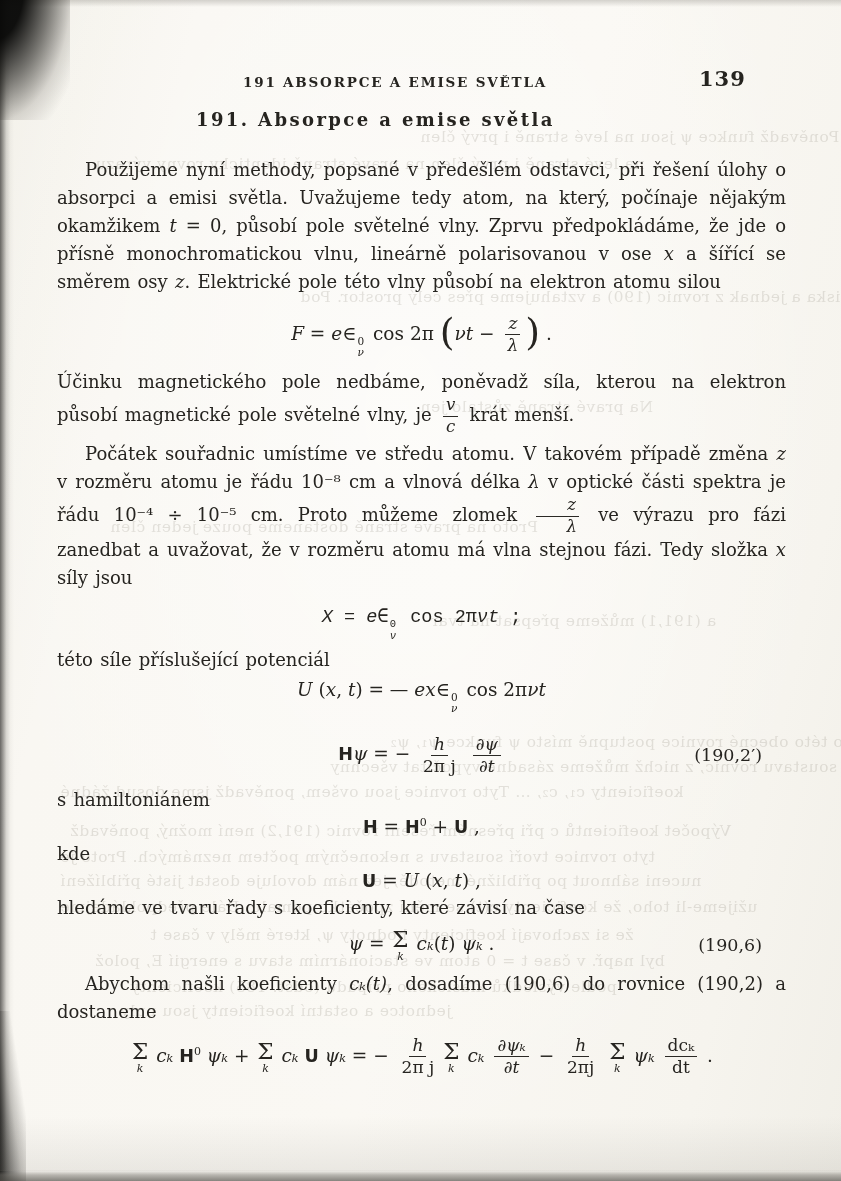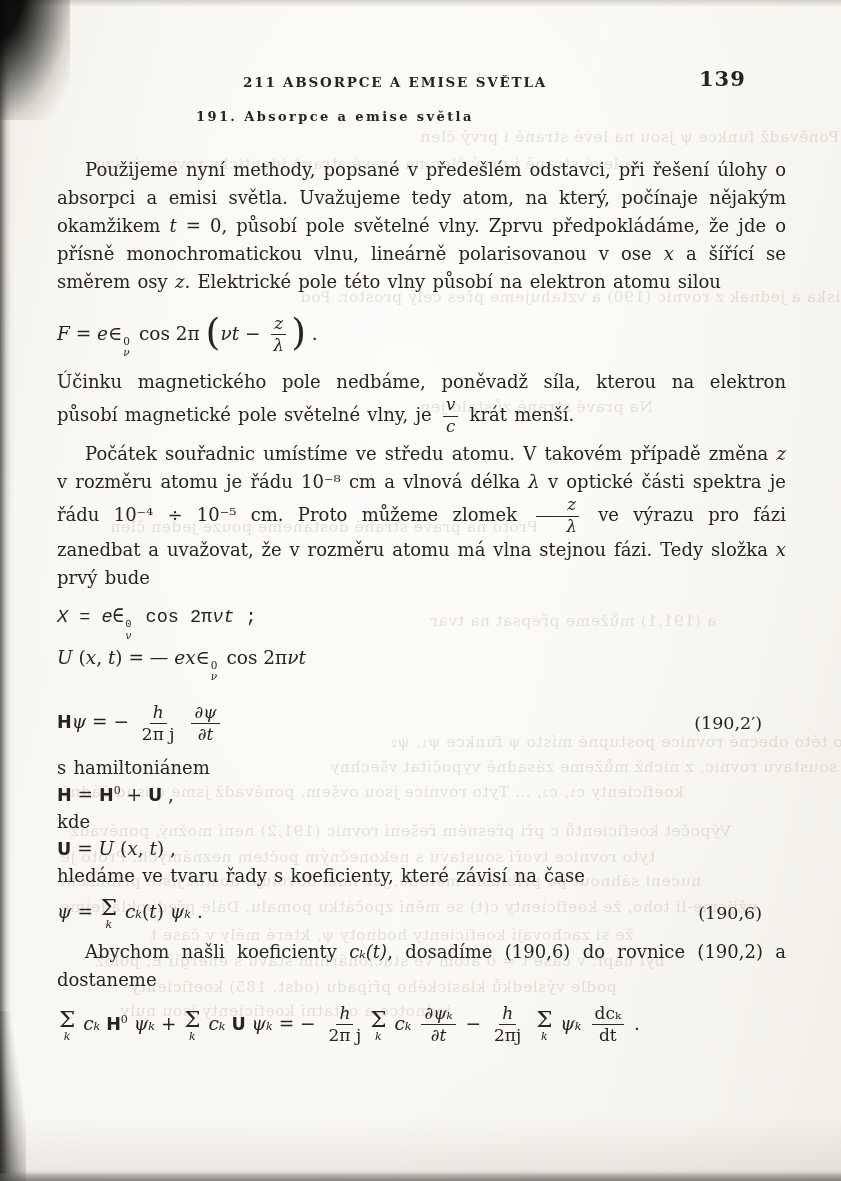--- a/index.html
+++ b/index.html
@@ -25,30 +25,30 @@
     background:linear-gradient(to bottom,transparent,rgba(150,146,138,.16));}
   .edge-bottom{position:absolute;left:0;bottom:0;width:100%;height:11px;
     background:linear-gradient(to bottom,rgba(140,137,130,0),rgba(118,115,108,.5) 45%,rgba(88,86,80,.72));}
   
   .bl{position:absolute;font-size:15.5px;color:#6f6859;opacity:.17;filter:blur(.7px);
       white-space:nowrap;letter-spacing:.6px;transform:scaleX(-1);}
   
   .running-head{position:absolute;left:243px;top:74px;font-size:13.5px;font-weight:bold;
     letter-spacing:1.8px;white-space:nowrap;}
   .page-num{position:absolute;left:699px;top:66px;font-size:21px;font-weight:bold;letter-spacing:1px;}
-  .title{position:absolute;left:196px;top:109px;margin:0;font-size:13px;font-weight:bold;
+  .title{position:absolute;left:196px;top:109px;margin:0;font-size:18px;font-weight:bold;
     letter-spacing:2.4px;white-space:nowrap;}
   
   .content{position:absolute;left:57px;top:156px;width:729px;font-size:18px;line-height:28px;}
   .para{margin:0;text-align:justify;word-spacing:1.5px;}
   .indent{text-indent:28px;}
   .it{font-style:italic;}
   .bsf{font-family:"DejaVu Sans","Liberation Sans",sans-serif;font-weight:700;font-size:.95em;}
   .sup{font-size:11px;vertical-align:7px;}
-  .eq{position:relative;text-align:left;margin:4px 0;font-size:18.5px;line-height:1.2;}
+  .eq{position:relative;text-align:center;margin:4px 0;font-size:18.5px;line-height:1.2;}
   .eq-tall{margin:8px 0 10px;}
   .eqlabel{position:absolute;right:24px;top:50%;transform:translateY(-50%);font-size:17.5px;}
   .frac{display:inline-flex;flex-direction:column;align-items:center;vertical-align:middle;
     margin:0 4px;line-height:1.12;font-size:.92em;}
   .fn{display:block;padding:0 3px 1px;border-bottom:1.4px solid #2b2925;}
   .fd{display:block;padding:1px 3px 0;}
   .ssk{display:inline-flex;flex-direction:column;align-items:flex-start;font-size:10.5px;
     line-height:1.08;vertical-align:-5px;margin:0 3px 0 1px;}
   .ssb{font-style:italic;}
   .eps{font-style:normal;font-size:1.04em;}
@@ -93,21 +93,21 @@
       <div class="bl" style="top: 1002px; left: 120px;">jednotce a ostatní koeficienty jsou nuly</div>
     </div>
 
   <div class="edge-top"></div>
   <div class="edge-left"></div>
   <div class="corner-tl"></div>
   <div class="corner-bl"></div>
   <div class="shade-bottom"></div>
   <div class="edge-bottom"></div>
 
-  <span class="running-head">211 ABSORPCE A EMISE SVĚTLA</span>
+  <span class="running-head">191 ABSORPCE A EMISE SVĚTLA</span>
   <span class="page-num">139</span>
   <h1 class="title">191. Absorpce a emise světla</h1>
 
   <div class="content">
 
     <p class="para indent m-p1"><span>Použijeme nyní methody, popsané v předešlém odstavci, při řešení úlohy o absorpci a emisi světla. Uvažujeme tedy atom, na který, počínaje nějakým okamžikem </span><span class="it">t</span><span> = 0, působí pole světelné vlny. Zprvu předpokládáme, že jde o přísně monochromatickou vlnu, lineárně polarisovanou v ose </span><span class="it">x</span><span> a šířící se směrem osy </span><span class="it">z</span><span>. Elektrické pole této vlny působí na elektron atomu silou</span></p>
 
     <div class="eq eq-tall">
       <span><span class="it">F </span><span>= </span><span class="it">e</span><span class="eps">∈</span><span class="ssk">
             <span class="ssa">0</span>
@@ -119,29 +119,30 @@
     </div>
 
     <p class="para m-p2"><span>Účinku magnetického pole nedbáme, poněvadž síla, kterou na elektron působí magnetické pole světelné vlny, je </span><span class="frac">
           <span class="fn it">v</span>
           <span class="fd it">c</span>
         </span><span> krát menší.</span></p>
 
     <p class="para indent m-p3"><span>Počátek souřadnic umístíme ve středu atomu. V takovém případě změna </span><span class="it">z</span><span> v rozměru atomu je řádu 10⁻⁸ cm a vlnová délka </span><span class="it">λ</span><span> v optické části spektra je řádu 10⁻⁴ ÷ 10⁻⁵ cm. Proto můžeme zlomek </span><span class="frac">
           <span class="fn it">z</span>
           <span class="fd it">λ</span>
-        </span><span> ve výrazu pro fázi zanedbat a uvažovat, že v rozměru atomu má vlna stejnou fázi. Tedy složka </span><span class="it">x</span><span> prvý bude</span></p>
+        </span><span> ve výrazu pro fázi zanedbat a uvažovat, že v rozměru atomu má vlna stejnou fázi. Tedy složka </span><span class="it">x</span><span> síly jsou</span></p>
 
     <div class="eq eq-x">
       <span><span class="it">X </span><span>= </span><span class="it">e</span><span class="eps">∈</span><span class="ssk">
             <span class="ssa">0</span>
             <span class="ssb">ν</span>
           </span><span> cos 2π</span><span class="it">νt</span><span> ;</span></span>
     </div>
 
+    <p class="para"><span>této síle příslušející potenciál</span></p>
 
     <div class="eq eq-u">
       <span><span class="it">U </span><span>(</span><span class="it">x</span><span>, </span><span class="it">t</span><span>) = — </span><span class="it">ex</span><span class="eps">∈</span><span class="ssk">
             <span class="ssa">0</span>
             <span class="ssb">ν</span>
           </span><span> cos 2π</span><span class="it">νt</span></span>
     </div>
 
 
 

